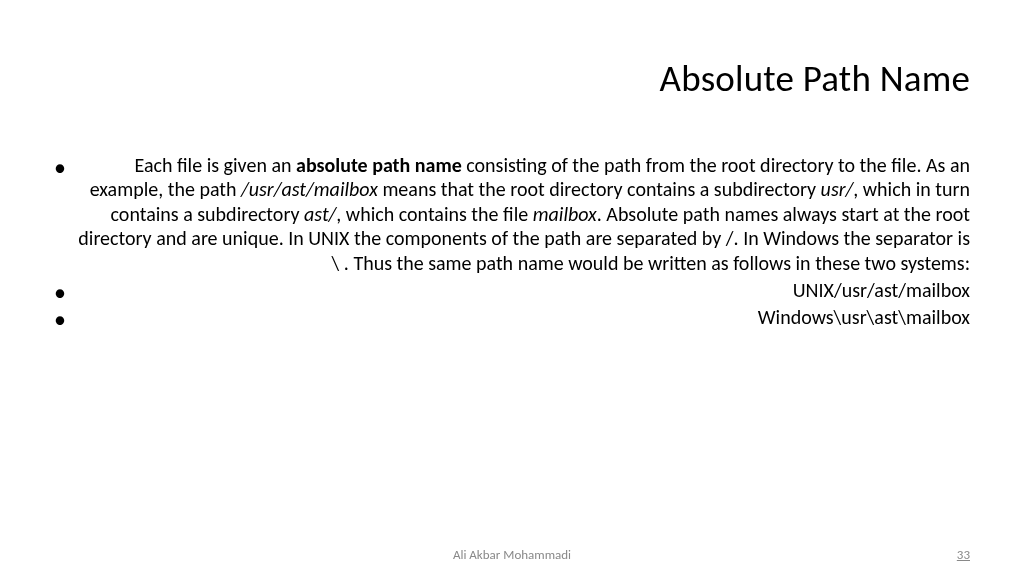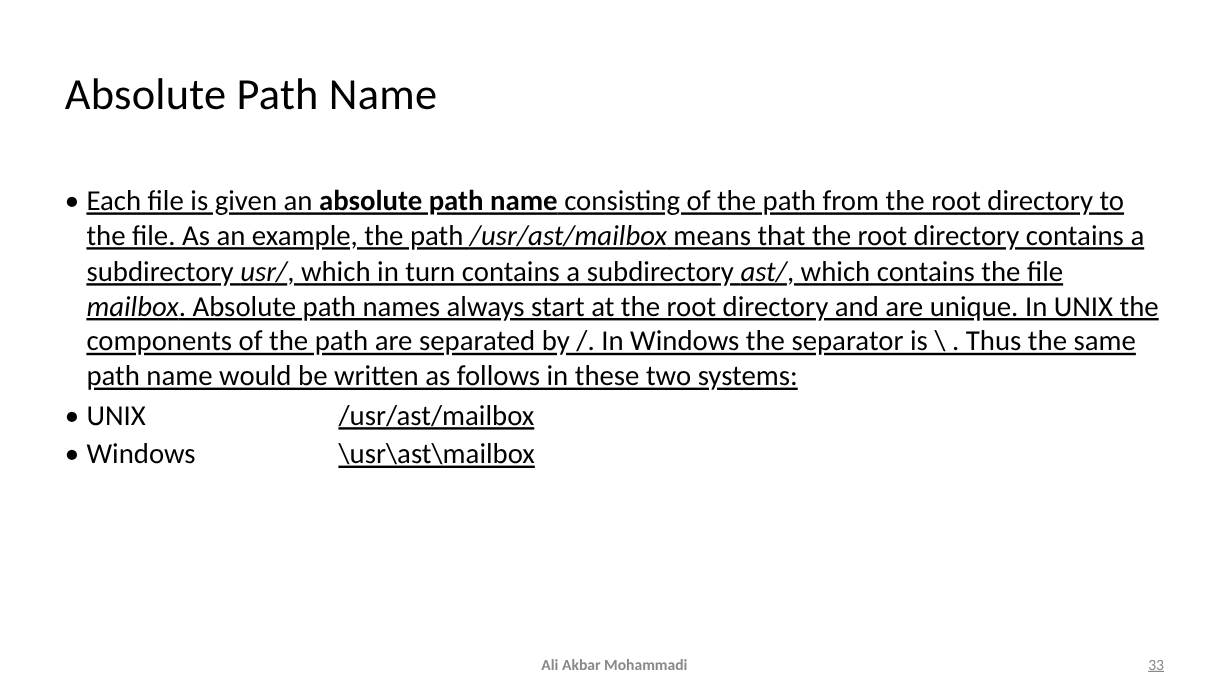--- a/index.html
+++ b/index.html
@@ -8,40 +8,40 @@
     background: #ffffff;
     font-family: "Calibri", "Segoe UI", Arial, sans-serif;
     color: #000000;
     position: relative;
   }
   .slide {
     width: 1024px;
     height: 576px;
     padding: 56px 54px 40px 54px;
     position: relative;
+    text-align: right;
   }
   .title {
     font-size: 37px;
     font-weight: 400;
     color: #000000;
     margin-bottom: 52px;
     letter-spacing: 0.2px;
   }
   ul.body {
     list-style: none;
     padding-left: 18px;
   }
   ul.body li {
     position: relative;
-    font-size: 24px;
+    font-size: 20px;
     line-height: 1.22;
     color: #000000;
     margin-bottom: 3px;
     padding-left: 0px;
-    text-decoration: underline;
   }
   ul.body li::before {
     content: "•";
     position: absolute;
     left: -18px;
     top: 0;
     font-size: 24px;
     color: #000000;
   }
   .b { font-weight: bold; }
@@ -52,21 +52,20 @@
     bottom: 14px;
     left: 0;
     width: 100%;
     display: flex;
     justify-content: center;
     align-items: center;
   }
   .footer-author {
     font-size: 13px;
     color: #898989;
-    font-weight: bold;
   }
   .footer-page {
     position: absolute;
     right: 54px;
     font-size: 13px;
     color: #898989;
     text-decoration: underline;
   }
 </style>
 </head>

